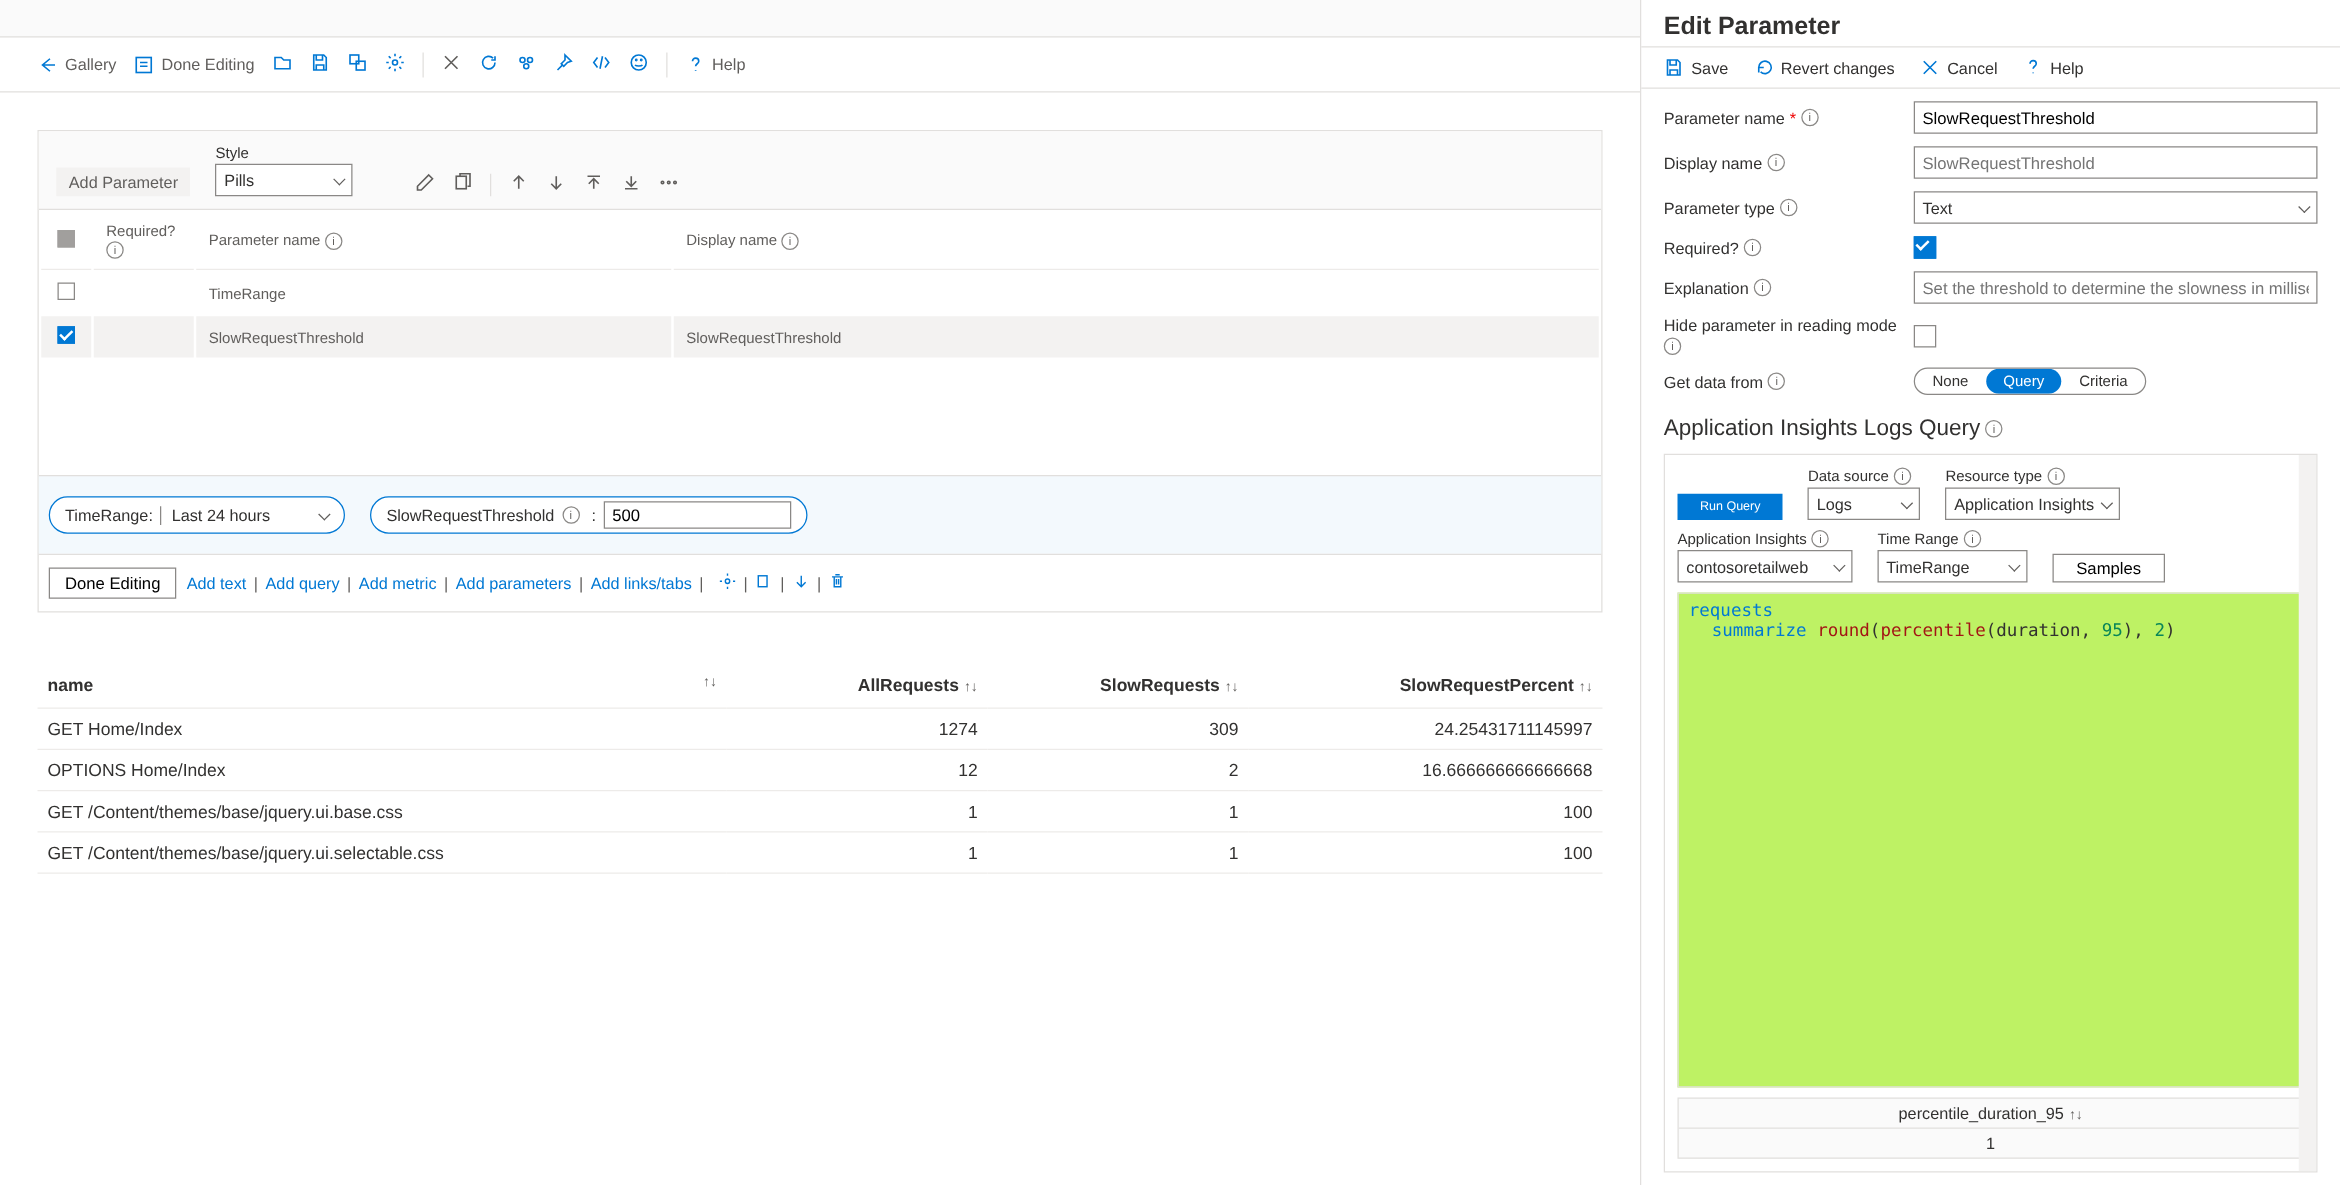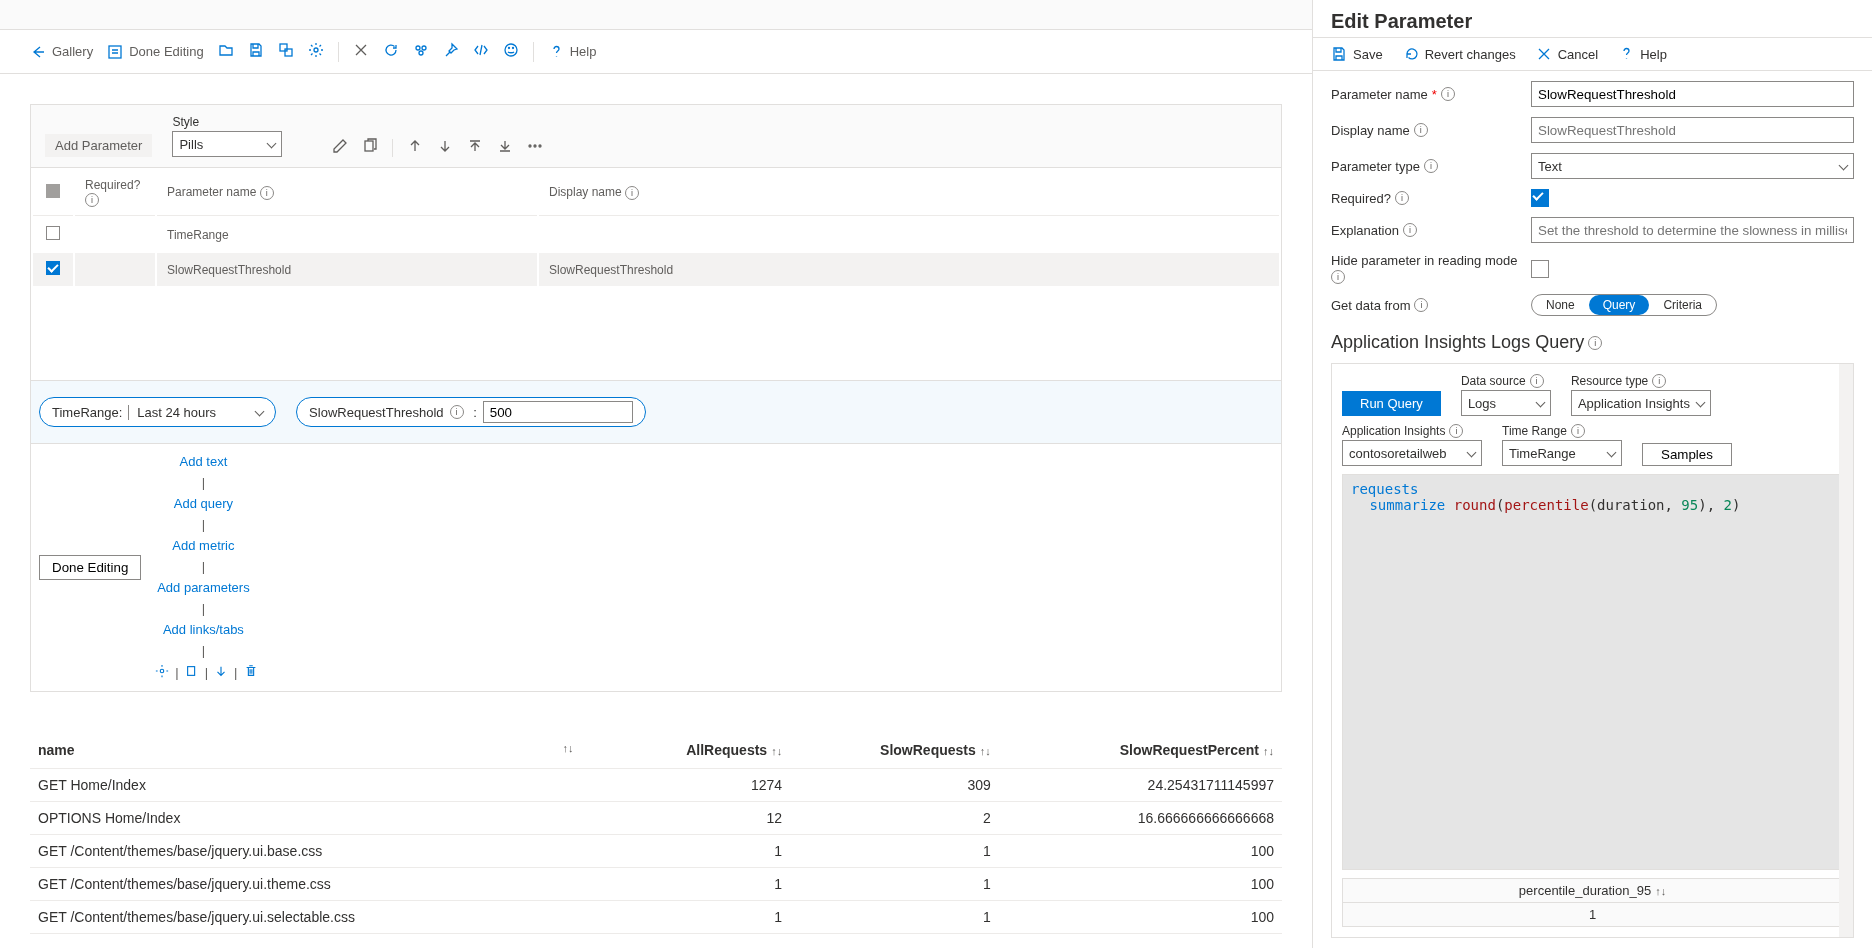--- a/index.html
+++ b/index.html
@@ -30,21 +30,21 @@
   .cbox { width:14px; height:14px; border:1px solid #8a8886; display:inline-block; }
   .cbox.sq { background:#a19f9d; border-color:#a19f9d; position:relative; }
   .cbox.on { background:#0078d4; border-color:#0078d4; position:relative; }
   .cbox.on::after { content:""; position:absolute; left:3px; top:0px; width:4px; height:8px; border:solid #fff; border-width:0 2px 2px 0; transform:rotate(45deg); }
   .param-capsules { display:flex; gap:20px; padding: 16px 8px; align-items:center; background:#f3f9fd; border-top:1px solid #e1dfdd; }
   .cap { border:1px solid #0078d4; border-radius: 16px; height:30px; display:flex; align-items:center; padding:0 12px; gap:6px; background:#fff; }
   .cap .sel { border-left:1px solid #8a8886; padding-left:8px; display:flex; align-items:center; gap:40px; }
   .cap input { border:1px solid #8a8886; height:22px; width:150px; padding:0 6px; }
   .editbar { display:flex; align-items:center; gap:8px; padding:10px 8px; border-top:1px solid #e1dfdd; }
   .btn { border:1px solid #8a8886; padding:4px 12px; background:#fff; cursor:pointer; }
-  .linklist { display:flex; gap:6px; align-items:center;flex-direction:column; }
+  .linklist { display:flex; gap:6px; align-items:center; }
   .linklist a { color:#0078d4; cursor:pointer; }
   .linklist .pipe { color:#605e5c; }
   .data-table { width:100%; margin-top:40px; border-collapse:collapse; }
   .data-table th { text-align:left; font-weight:600; font-size:14px; padding:10px 8px; border-bottom:1px solid #edebe9; }
   .data-table th.r { text-align:right; }
   .data-table td { padding:8px 8px; border-bottom:1px solid #edebe9; font-size:14px; }
   .data-table td.r { text-align:right; }
   .sort { font-size:11px; color:#605e5c; margin-left:4px; }
   
   .side { width: 560px; border-left:1px solid #e1dfdd; background:#fff; display:flex; flex-direction:column; }
@@ -61,24 +61,24 @@
   .psel { display:flex; align-items:center; justify-content:space-between; }
   .info { width:14px; height:14px; border:1px solid #8a8886; border-radius:50%; display:inline-flex; align-items:center; justify-content:center; font-size:9px; color:#605e5c; }
   .segment { border:1px solid #8a8886; border-radius:14px; display:flex; overflow:hidden; }
   .segment span { padding:3px 14px; font-size:12px; cursor:pointer; }
   .segment span.active { background:#0078d4; color:#fff; border-radius:14px; }
   .side-section-title { font-size:18px; font-weight:400; margin-top:6px; display:flex; align-items:center; gap:4px; }
   .querybox { border:1px solid #e1dfdd; padding:10px; display:flex; flex-direction:column; gap:8px; flex:1; overflow:hidden; }
   .qb-row { display:flex; gap:20px; align-items:flex-end; }
   .qb-col { display:flex; flex-direction:column; gap:2px; }
   .qb-col label { font-size:12px; display:flex; align-items:center; gap:4px; }
-  .btn-primary { background:#0078d4; color:#fff; border:none; padding:5px 18px; font-size:13px; cursor:pointer; }
+  .btn-primary { background:#0078d4; color:#fff; border:none; padding:5px 18px; font-size:10px; cursor:pointer; }
   .dd { border:1px solid #8a8886; height:26px; display:flex; align-items:center; justify-content:space-between; padding:0 6px; min-width:90px; background:#fff; }
   .btn-outline { border:1px solid #8a8886; background:#fff; padding:3px 18px; cursor:pointer; }
-  .code { border:1px solid #e1dfdd; flex:1; padding:6px 8px; font-family: Consolas, monospace; font-size:14px; background:#e5e5e5; position:relative; }
+  .code { border:1px solid #e1dfdd; flex:1; padding:6px 8px; font-family: Consolas, monospace; font-size:14px; background:#bef264; position:relative; }
   .code .kw { color:#0078d4; }
   .code .fn { color:#a31515; }
   .code .num { color:#098658; }
   .code .gutter-line { border-left:2px solid #d0d0d0; padding-left:8px; display:inline-block; height:100%; }
   .result { border:1px solid #e1dfdd; background:#fafafa; }
   .result .rh { text-align:center; padding:4px; font-size:13px; border-bottom:1px solid #e1dfdd; }
   .result .rv { text-align:center; padding:4px; font-size:13px; }
   .chev::after { content:""; display:inline-block; width:6px; height:6px; border:solid #605e5c; border-width:0 1px 1px 0; transform:rotate(45deg); margin-bottom:2px; }
   .scrollhint { position:absolute; right:0; top:0; bottom:0; width:14px; background:#f3f2f1; }
   .placeholder { color:#999; }
@@ -299,26 +299,20 @@
               <td class="r">2</td>
               <td class="r">16.666666666666668</td>
             </tr>
             <tr>
               <td>GET /Content/themes/base/jquery.ui.base.css</td>
               <td class="r">1</td>
               <td class="r">1</td>
               <td class="r">100</td>
             </tr>
             <tr>
-              <td>GET /Content/themes/base/jquery.ui.theme.css</td>
-              <td class="r">1</td>
-              <td class="r">1</td>
-              <td class="r">100</td>
-            </tr>
-            <tr>
               <td>GET /Content/themes/base/jquery.ui.selectable.css</td>
               <td class="r">1</td>
               <td class="r">1</td>
               <td class="r">100</td>
             </tr>
           </tbody>
       </table>
     </div>
   </div>
 

